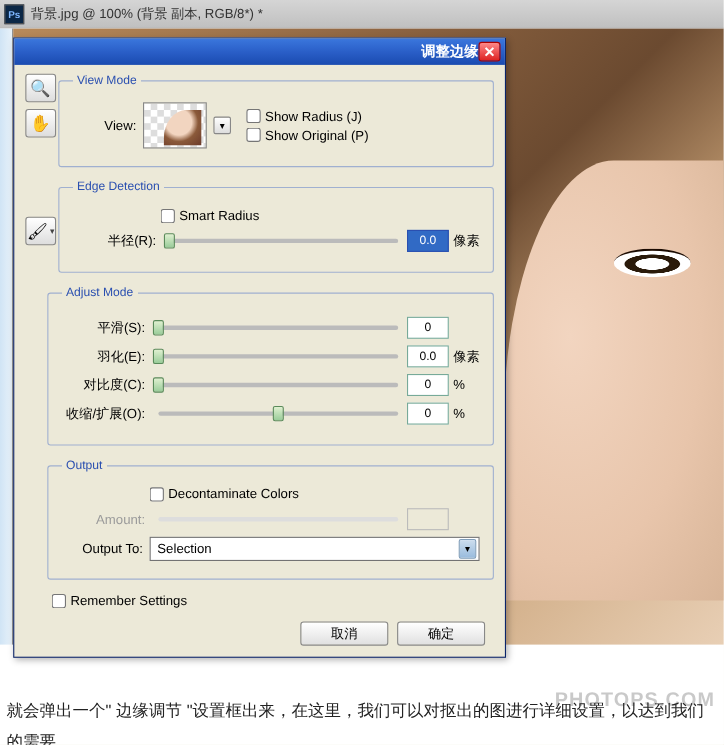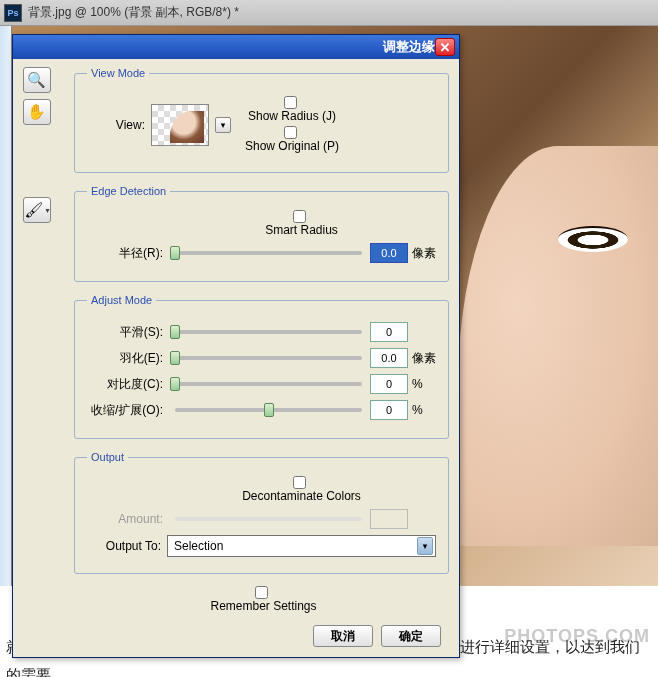--- a/index.html
+++ b/index.html
@@ -17,42 +17,42 @@
 
 .dialog { position: absolute; top: 34px; left: 12px; width: 448px; background: #ece9d8; border: 1px solid #0a246a; box-shadow: 2px 2px 6px rgba(0,0,0,0.3); }
 .titlebar { height: 24px; background: linear-gradient(#3b77dd,#2a5fc8 50%,#1a4bb0); display: flex; align-items: center; justify-content: flex-end; padding: 0 4px; }
 .titlebar-text { color: #fff; font-weight: bold; font-size: 13px; padding-left: 4px; }
 .close-btn { width: 20px; height: 18px; background: linear-gradient(#f88,#d22); border: 1px solid #a00; border-radius: 3px; color: #fff; font-weight: bold; font-size: 13px; display: flex; align-items: center; justify-content: center; cursor: pointer; }
 .dlg-body { padding: 8px 10px 10px 10px; font-size: 12px; color: #000; }
 .tools-col { float: left; width: 30px; }
 .tool-btn { width: 28px; height: 26px; border: 1px solid #888; background: linear-gradient(#fff,#ddd); margin-bottom: 6px; border-radius: 3px; display: flex; align-items: center; justify-content: center; font-size: 15px; cursor: pointer; }
 .tool-btn.brush { margin-top: 72px; }
 .dropdown-arrow { font-size: 8px; margin-left: 2px; color: #444; }
-.groups-col { margin-left: 51px; }
+.groups-col { margin-left: 20px; }
 fieldset { border: 1px solid #a0b0d0; border-radius: 3px; padding: 10px 12px 12px 12px; margin-bottom: 12px; position: relative; }
 legend { color: #2a4fb0; font-size: 11px; padding: 0 4px; }
 .row { display: flex; align-items: center; margin: 4px 0; min-height: 22px; }
 .label { text-align: right; padding-right: 6px; }
 .thumbnail-box { width: 58px; height: 42px; border: 1px solid #888; background: repeating-conic-gradient(#ddd 0 25%,#fff 0 50%) 0 0/12px 12px; position: relative; margin-right: 6px; }
 .thumbnail-box::after { content:""; position:absolute; right:4px; bottom:2px; width:34px; height:32px; background: radial-gradient(circle at 40% 35%,#f2d5c0 0 40%,#8b5a3a 60%,#6b3a2a 100%); border-top-left-radius: 60% 80%; }
 .down-btn { width: 16px; height: 16px; border: 1px solid #888; background: linear-gradient(#fff,#ddd); font-size: 9px; display: flex; align-items: center; justify-content: center; border-radius: 2px; cursor: pointer; }
-.chk { display: flex; align-items: center; margin: 3px 0; flex-direction: column; }
+.chk { display: flex; align-items: center; margin: 3px 0; }
 .chk input { margin-right: 4px; }
 .slider-row { display: flex; align-items: center; margin: 6px 0; }
 .slider-label { width: 80px; text-align: right; padding-right: 4px; font-size: 12px; }
 .slider-track { flex: 1; height: 4px; background: #bbb; border-radius: 2px; position: relative; margin: 0 8px; }
 .slider-thumb { position: absolute; top: -5px; width: 10px; height: 14px; background: linear-gradient(#dff0d0,#9c9); border: 1px solid #5a8a5a; border-radius: 2px; transform: translateX(-50%); }
 .num-input { width: 38px; height: 20px; border: 1px solid #7a9; background: #fff; text-align: center; font-size: 11px; padding: 1px; }
 .num-input.selected { background: #316ac5; color: #fff; border: 1px solid #2a4fb0; }
 .unit { width: 28px; font-size: 12px; padding-left: 4px; }
 .amount-label { color: #9b9b9b; }
 .select-box { flex: 1; height: 22px; border: 1px solid #737373; background: #fff; display: flex; align-items: center; justify-content: space-between; padding: 0 2px 0 6px; font-size: 12px; }
 .select-arrow { width: 16px; height: 18px; background: linear-gradient(#cde,#9bd); border: 1px solid #7f9db9; border-radius: 2px; display: flex; align-items: center; justify-content: center; font-size: 9px; }
 .btn-row { display: flex; justify-content: flex-end; gap: 8px; margin-top: 6px; padding-right: 8px; }
-.btn { width: 60px; height: 22px; border: 1px solid #888; background: linear-gradient(#fff,#e0e0e0); border-radius: 3px; font-size: 12px; cursor: pointer; font-weight: bold; }
+.btn { width: 80px; height: 22px; border: 1px solid #888; background: linear-gradient(#fff,#e0e0e0); border-radius: 3px; font-size: 12px; cursor: pointer; }
 .remember { margin: 8px 0 12px 0; padding-left: 4px; }
 </style>
 </head>
 <body>
 
 <div class="ps-bar">
   <div class="ps-icon">Ps</div>
   <div class="ps-title">背景.jpg @ 100% (背景 副本, RGB/8*) *</div>
 </div>
 

